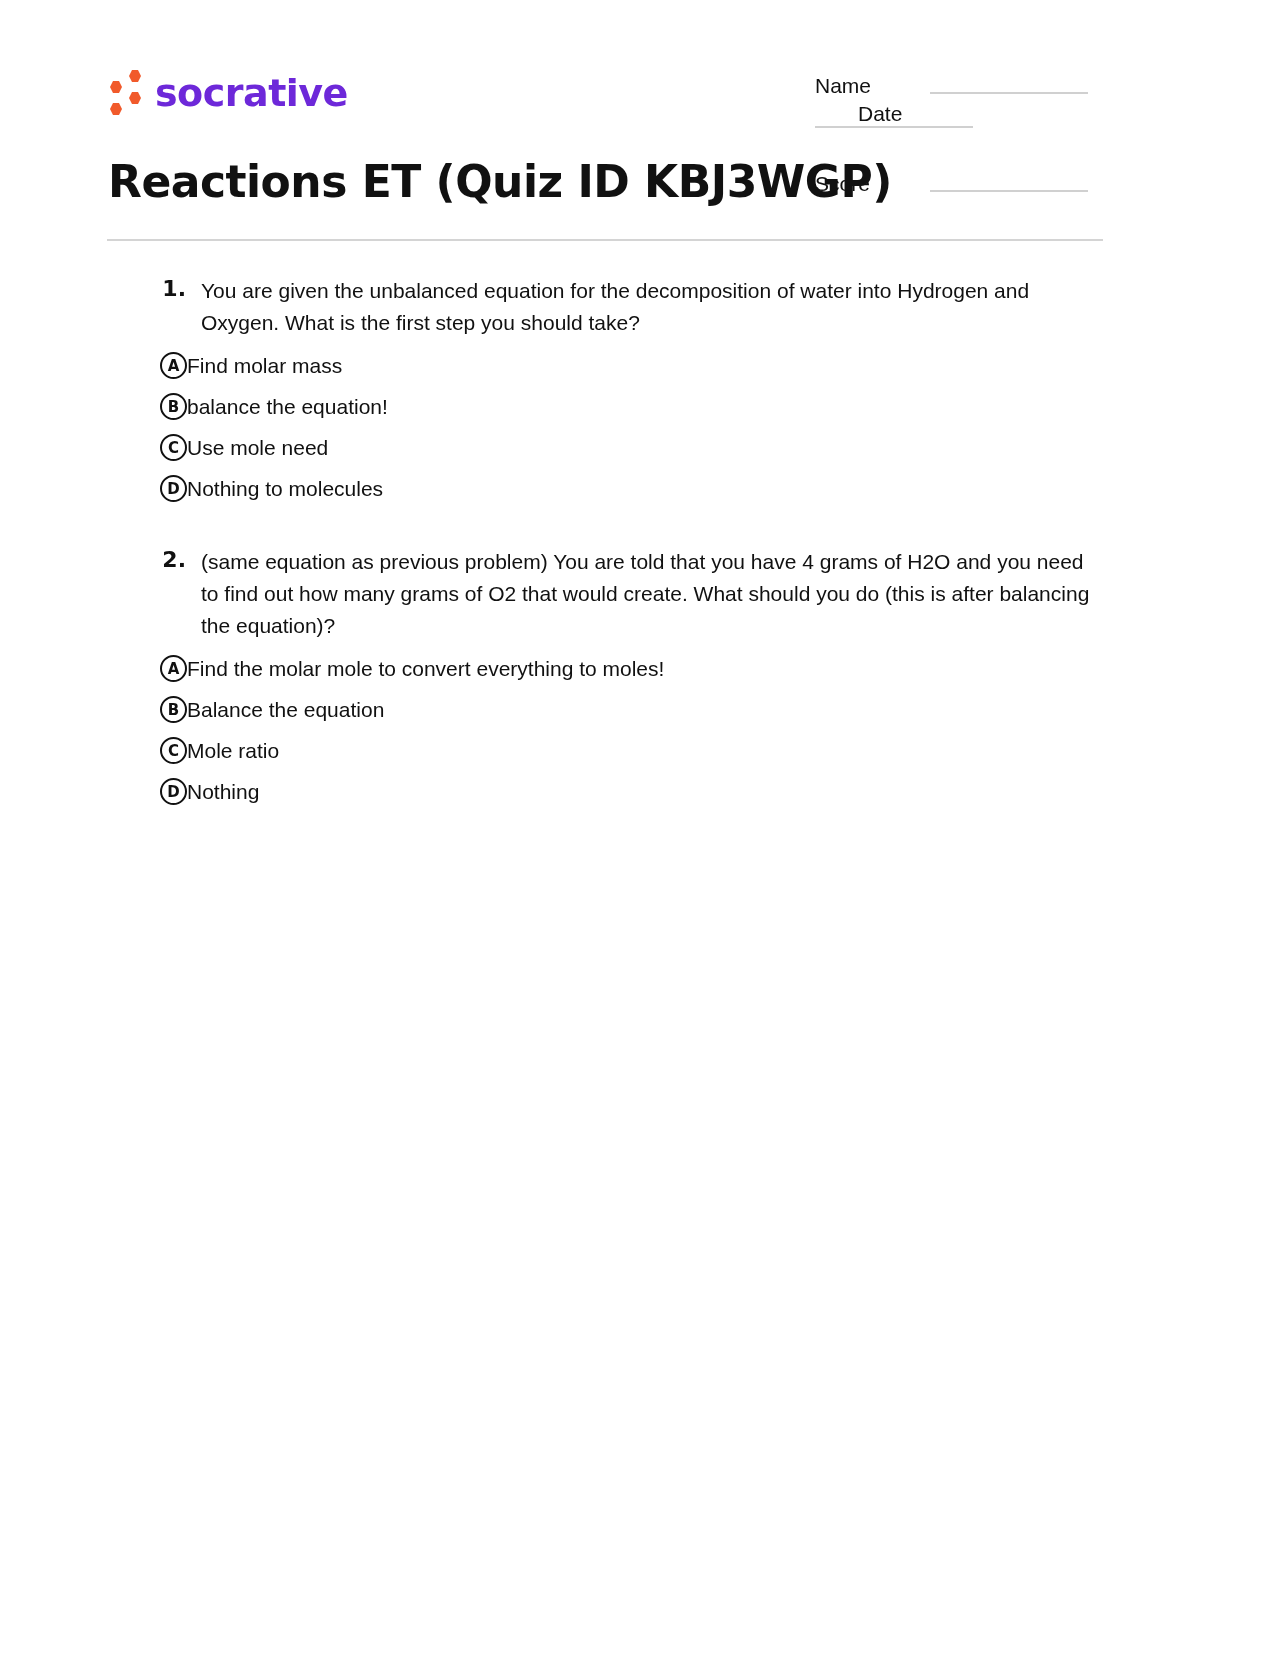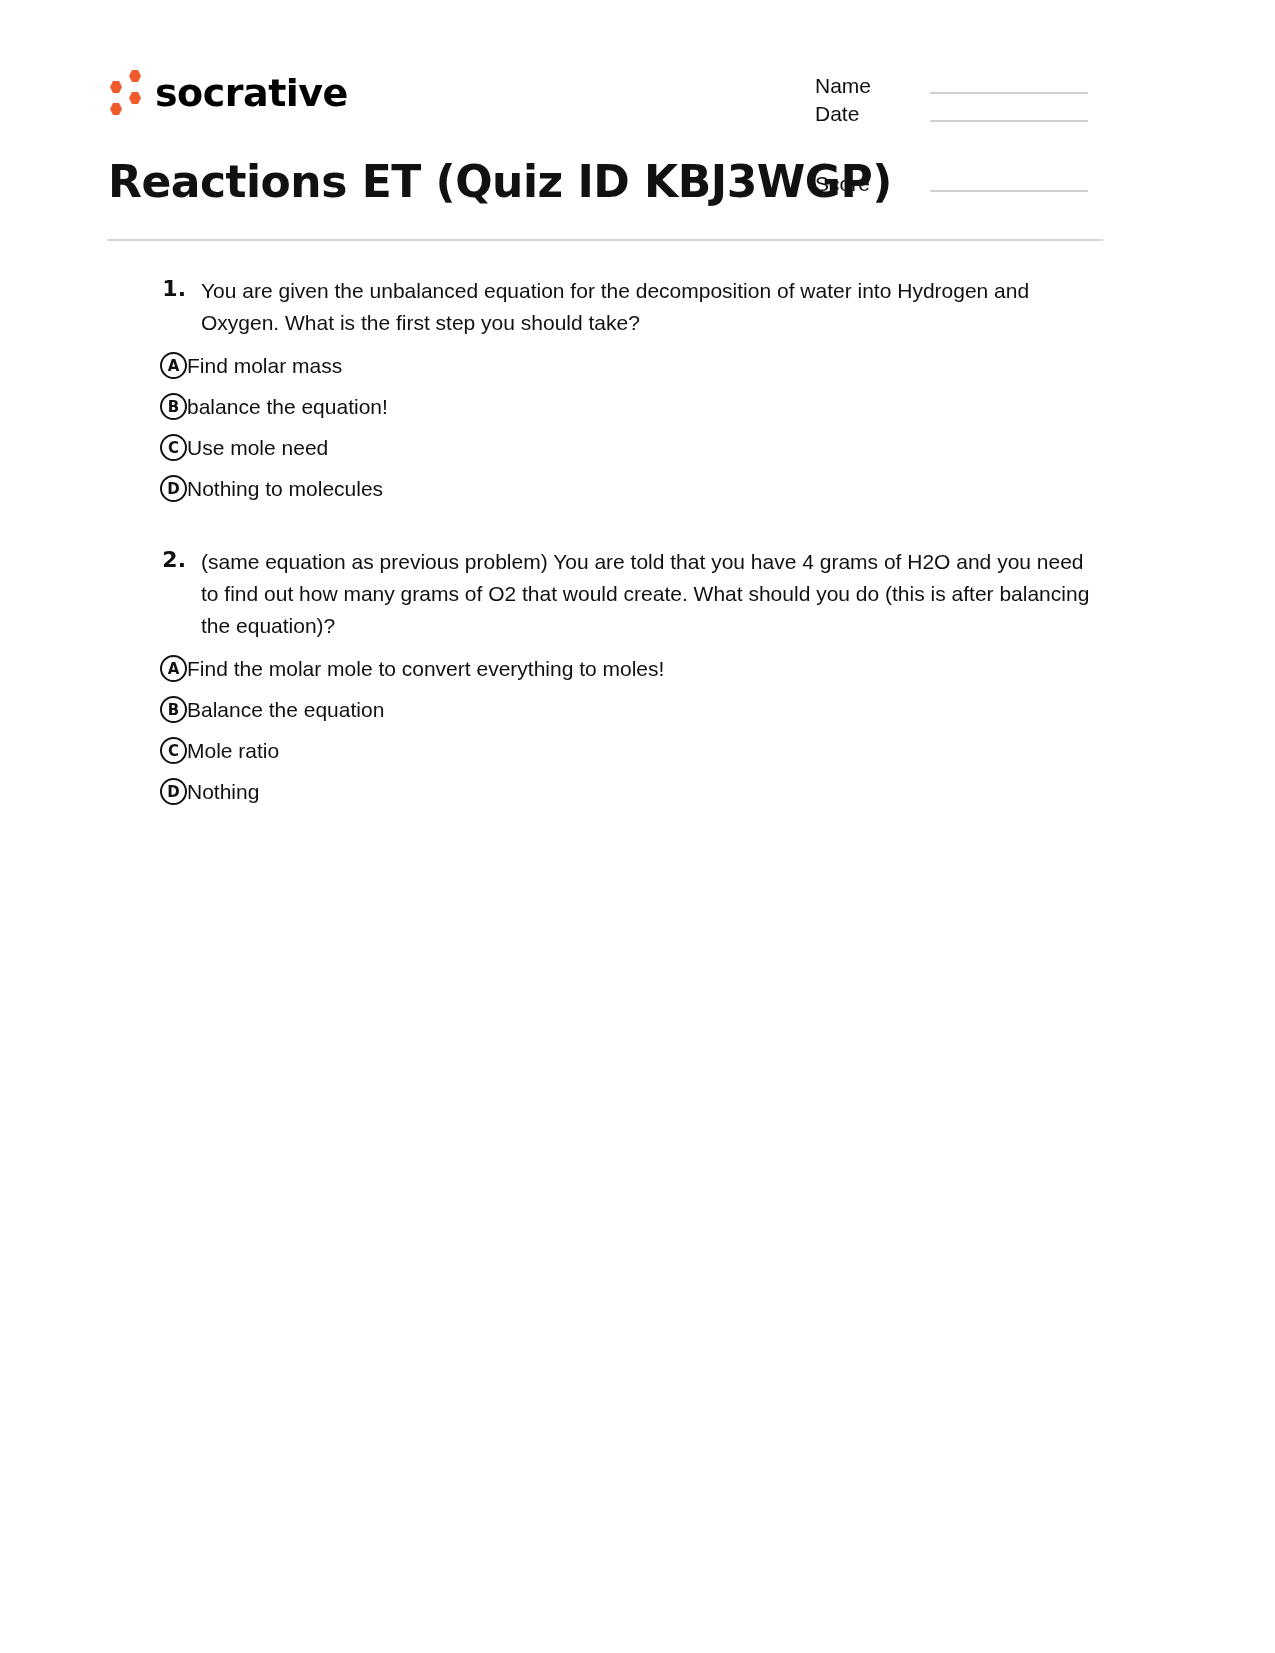--- a/index.html
+++ b/index.html
@@ -1,19 +1,19 @@
 <!DOCTYPE html>
 <html><head>
 <meta charset="utf-8">
 <style>
   html, body { margin: 0; padding: 0; background: #ffffff; }
   body { width: 1275px; height: 1653px; position: relative; font-family: "Liberation Sans", sans-serif; color: #111; }
   .logo { position: absolute; left: 107px; top: 68px; display: flex; align-items: center; }
   .logo svg { width: 40px; height: 50px; }
-  .logo-text { font-family: "DejaVu Sans", sans-serif; font-size: 38px; font-weight: 600; margin-left: 8px; letter-spacing: -0.5px; color: #000000; }
+  .logo-text { font-family: "DejaVu Sans", sans-serif; font-size: 38px; font-weight: 600; margin-left: 8px; letter-spacing: -0.5px; color: #6d28d9; }
   .field { position: absolute; display: flex; align-items: flex-end; }
   .field-label { font-size: 21px; width: 100px; margin-right: 15px; color: #111; }
   .field-line { width: 158px; border-bottom: 2px solid #d0d0d0; height: 0; margin-bottom: 4px; }
   .title { position: absolute; left: 108px; top: 156px; font-family: "DejaVu Sans", sans-serif; font-size: 44px; font-weight: bold; letter-spacing: -0.5px; color: #111; margin: 0; }
   .divider { position: absolute; left: 107px; top: 239px; width: 996px; height: 2px; background: #d4d4d4; }
   .question { position: absolute; left: 160px; width: 940px; }
   .q-head { display: flex; }
   .q-num { width: 42px; font-family: "DejaVu Sans", sans-serif; font-size: 22px; font-weight: bold; text-align: right; padding-right: 0; box-sizing: border-box; margin-right: 0; }
   .q-text { margin-left: 0; padding-left: 0; font-size: 21px; line-height: 32px; color: #111; width: 890px; }
   .q-head .q-num { position: absolute; left: -10px; width: 36px; line-height: 28px; }
@@ -33,21 +33,21 @@
     <polygon points="25,24 31,24 34,30 31,36 25,36 22,30" fill="#F15A2B"></polygon>
     <polygon points="6,35 12,35 15,41 12,47 6,47 3,41" fill="#F15A2B"></polygon>
   </svg>
   <span class="logo-text">socrative</span>
 </div>
 
 <div class="field" style="left:815px; top:74px;">
   <span class="field-label">Name</span>
   <span class="field-line"></span>
 </div>
-<div class="field" style="left:815px; top:102px;">
+<div class="field" style="left:815px; top:102px;flex-direction:column;">
   <span class="field-label">Date</span>
   <span class="field-line"></span>
 </div>
 <div class="field" style="left:815px; top:172px;">
   <span class="field-label">Score</span>
   <span class="field-line"></span>
 </div>
 
 <h1 class="title">Reactions ET (Quiz ID KBJ3WGP)</h1>
 

